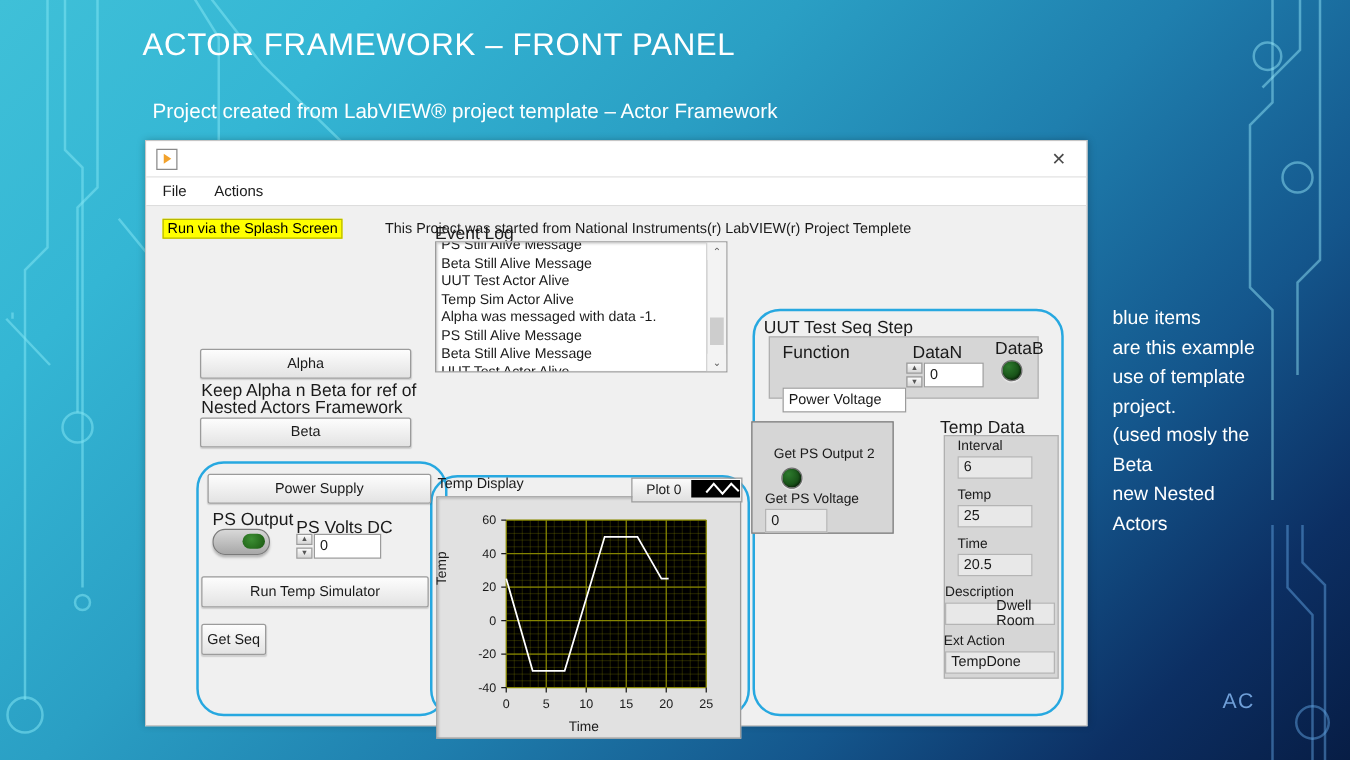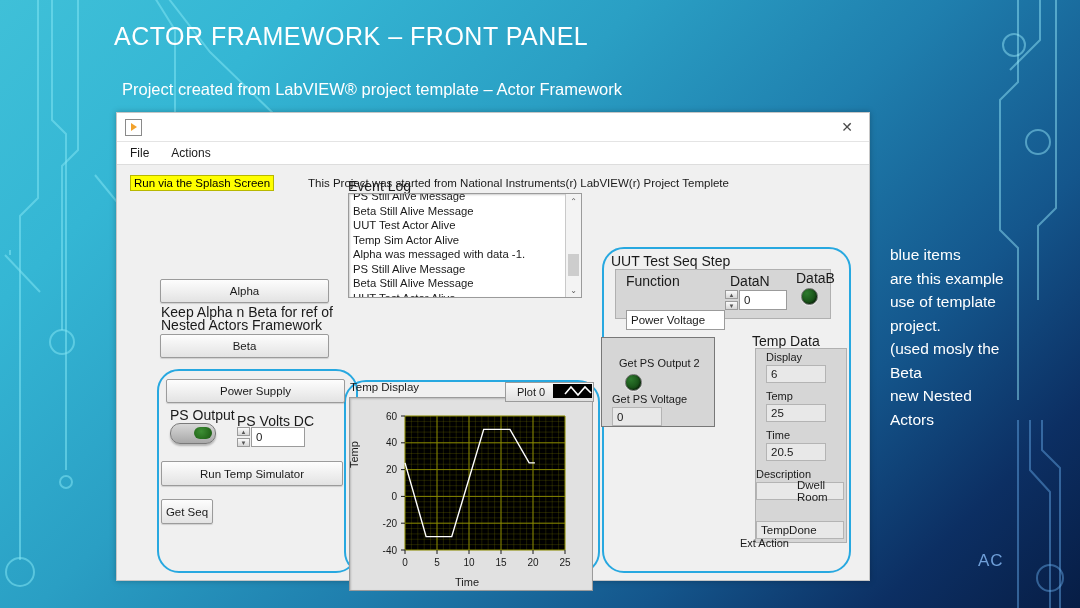--- a/index.html
+++ b/index.html
@@ -397,26 +397,26 @@
 
     <div style="position:absolute;left:484px;top:172px;width:112px;height:88px;background:#d6d6d6;border:1px solid #787878;"></div>
     <div class="lv-label small" style="left:502px;top:192px;">Get PS Output 2</div>
     <div class="lv-led" style="left:508px;top:209px;"></div>
     <div class="lv-label small" style="left:495px;top:228px;">Get PS Voltage</div>
     <div class="lv-text ro" style="left:495px;top:242px;width:50px;height:19px;">0</div>
 
     <div class="lv-label" style="left:635px;top:168px;">Temp Data</div>
     <div style="position:absolute;left:638px;top:183px;width:90px;height:193px;background:#d6d6d6;border:1px solid #b0b0b0;"></div>
     <div id="temp-data-fields">
-        <div class="lv-label small" style="left: 649px; top: 186px;">Display</div>
+        <div class="lv-label small" style="left: 649px; top: 186px;">Interval</div>
         <div class="lv-text ro" style="left: 649px; top: 200px; width: 60px; height: 18px;">6</div>
         <div class="lv-label small" style="left: 649px; top: 225px;">Temp</div>
         <div class="lv-text ro" style="left: 649px; top: 239px; width: 60px; height: 18px;">25</div>
         <div class="lv-label small" style="left: 649px; top: 264px;">Time</div>
         <div class="lv-text ro" style="left: 649px; top: 278px; width: 60px; height: 18px;">20.5</div>
         <div class="lv-label small" style="left: 639px; top: 303px;">Description</div>
         <div class="lv-text ro" style="left: 639px; top: 317px; width: 88px; height: 18px; padding-left: 40px;">Dwell Room</div>
-        <div class="lv-label small" style="left: 623px; top: 342px; margin-top: 30px;">Ext Action</div>
+        <div class="lv-label small" style="left: 638px; top: 342px;">Ext Action</div>
         <div class="lv-text ro" style="left: 639px; top: 356px; width: 88px; height: 18px;">TempDone</div>
       </div>
 
   </div>
 </div>
 
 </body></html>

